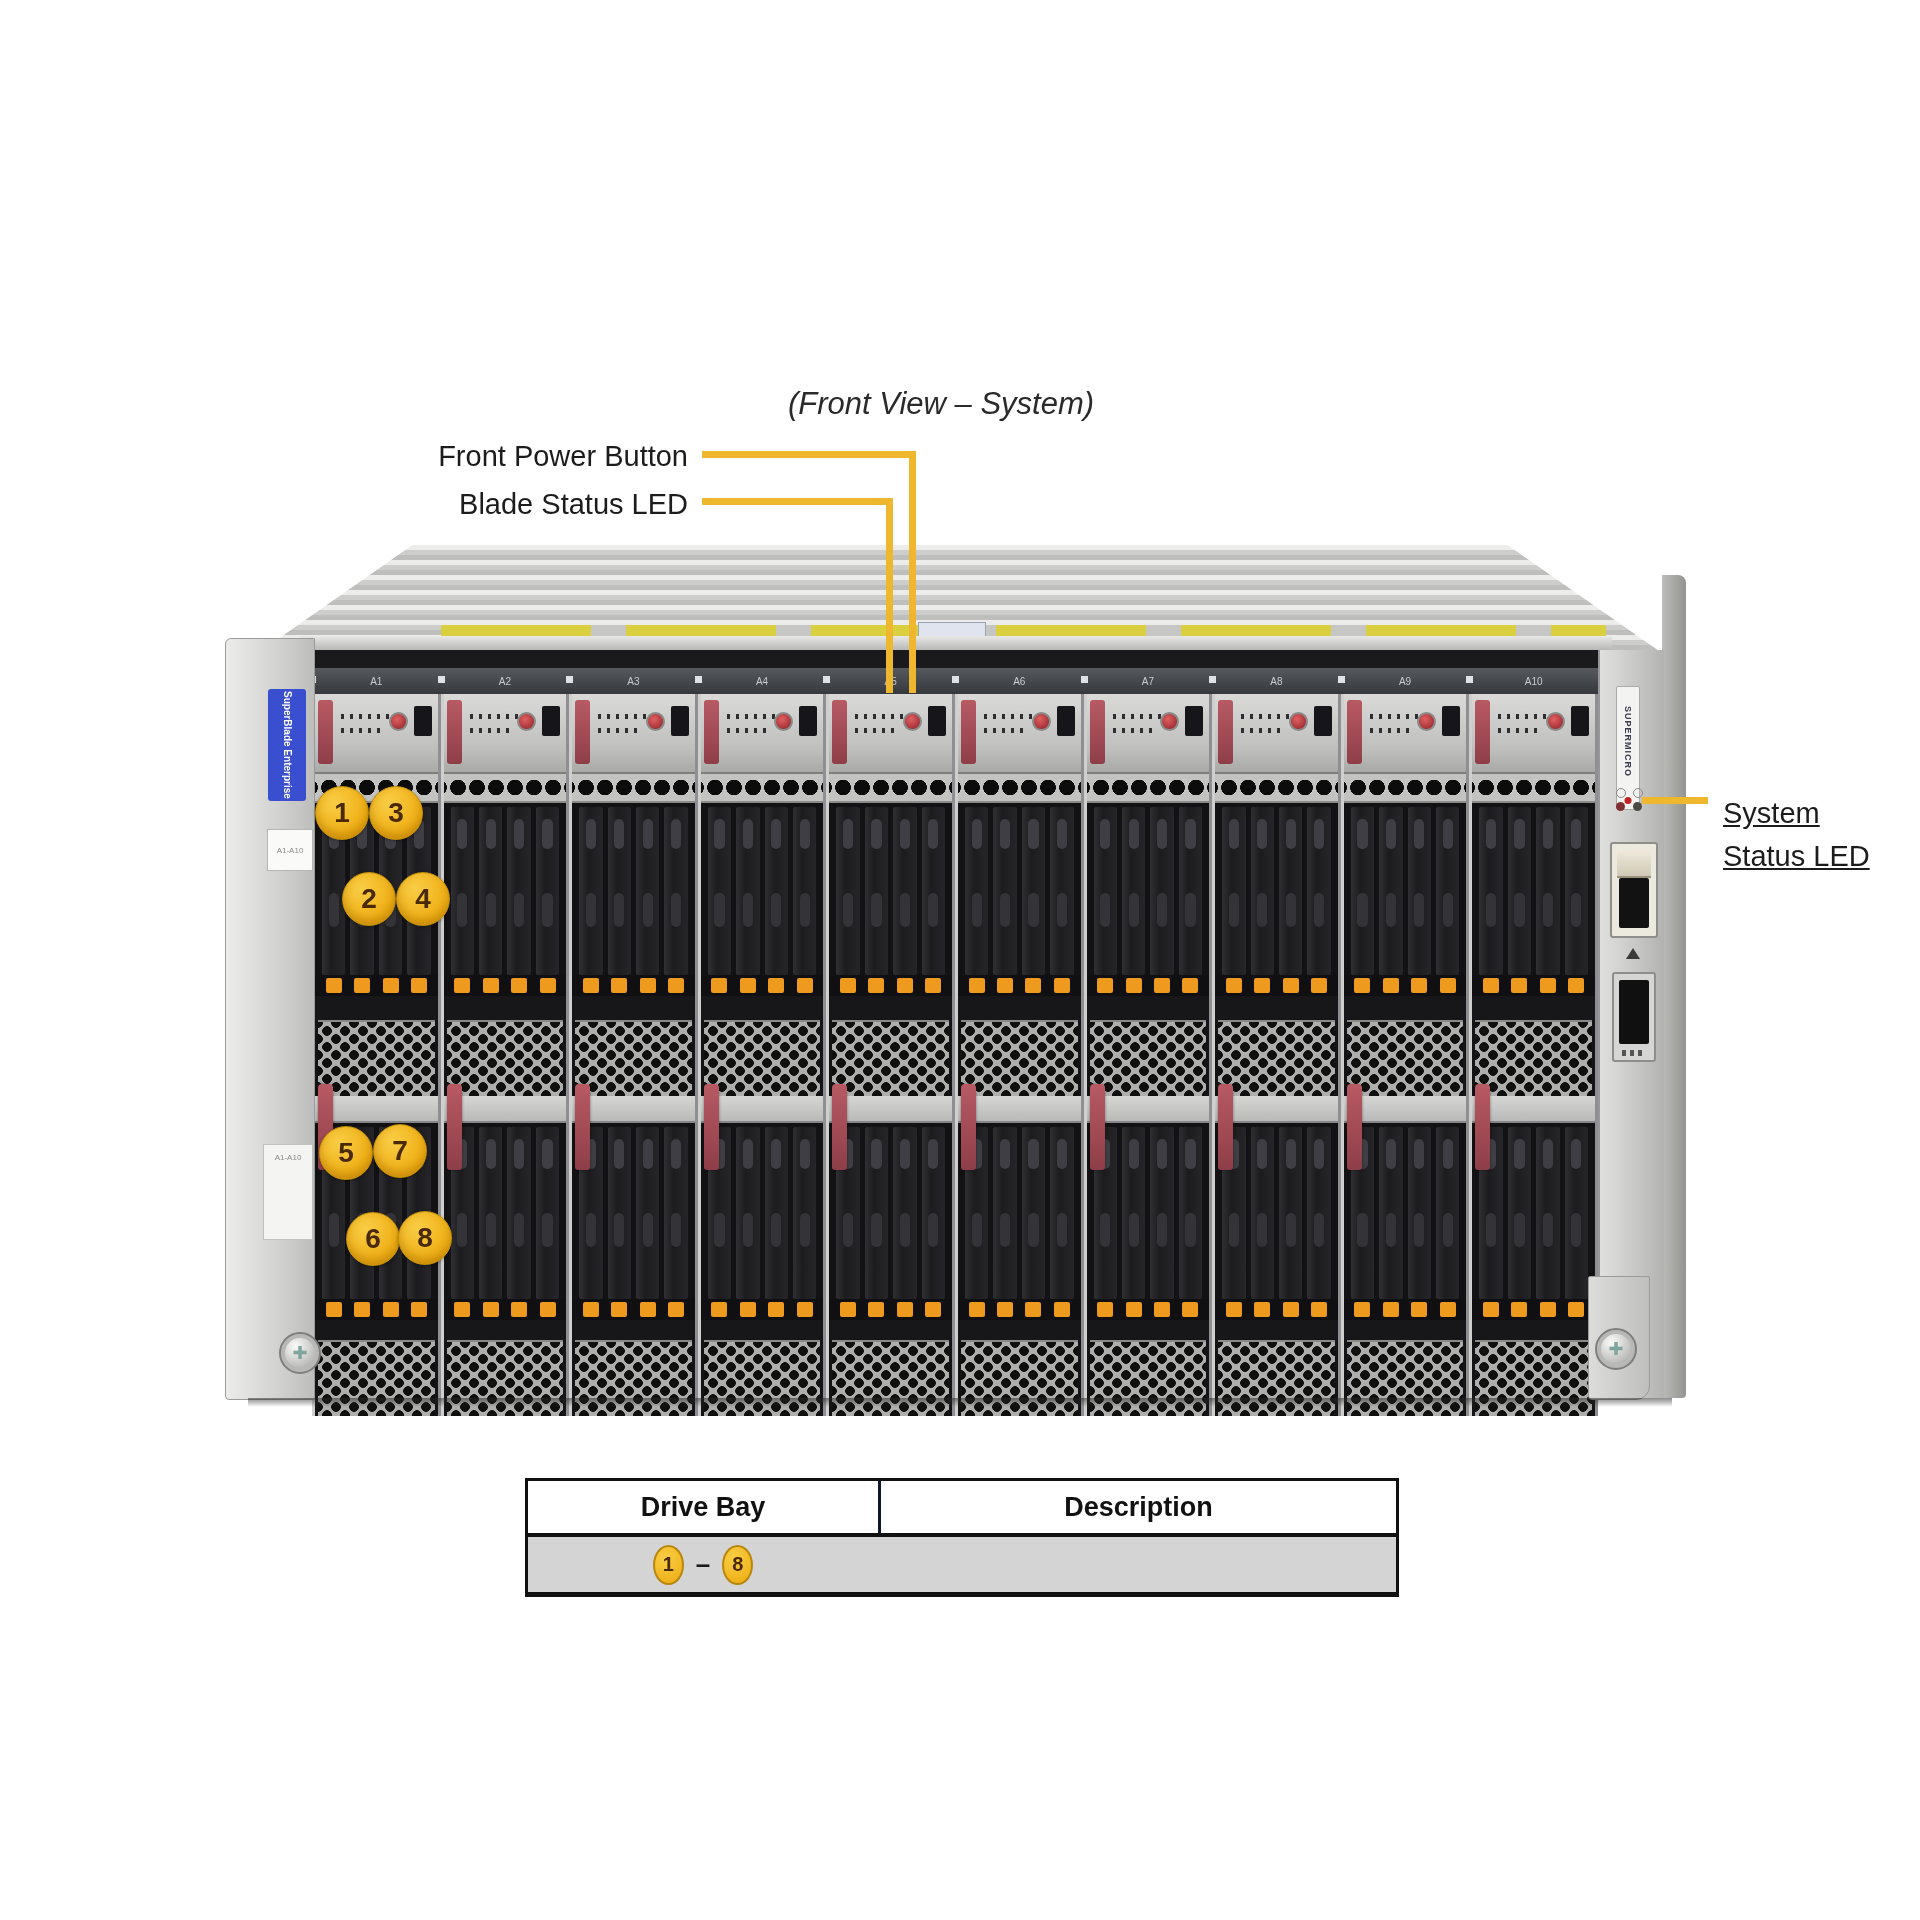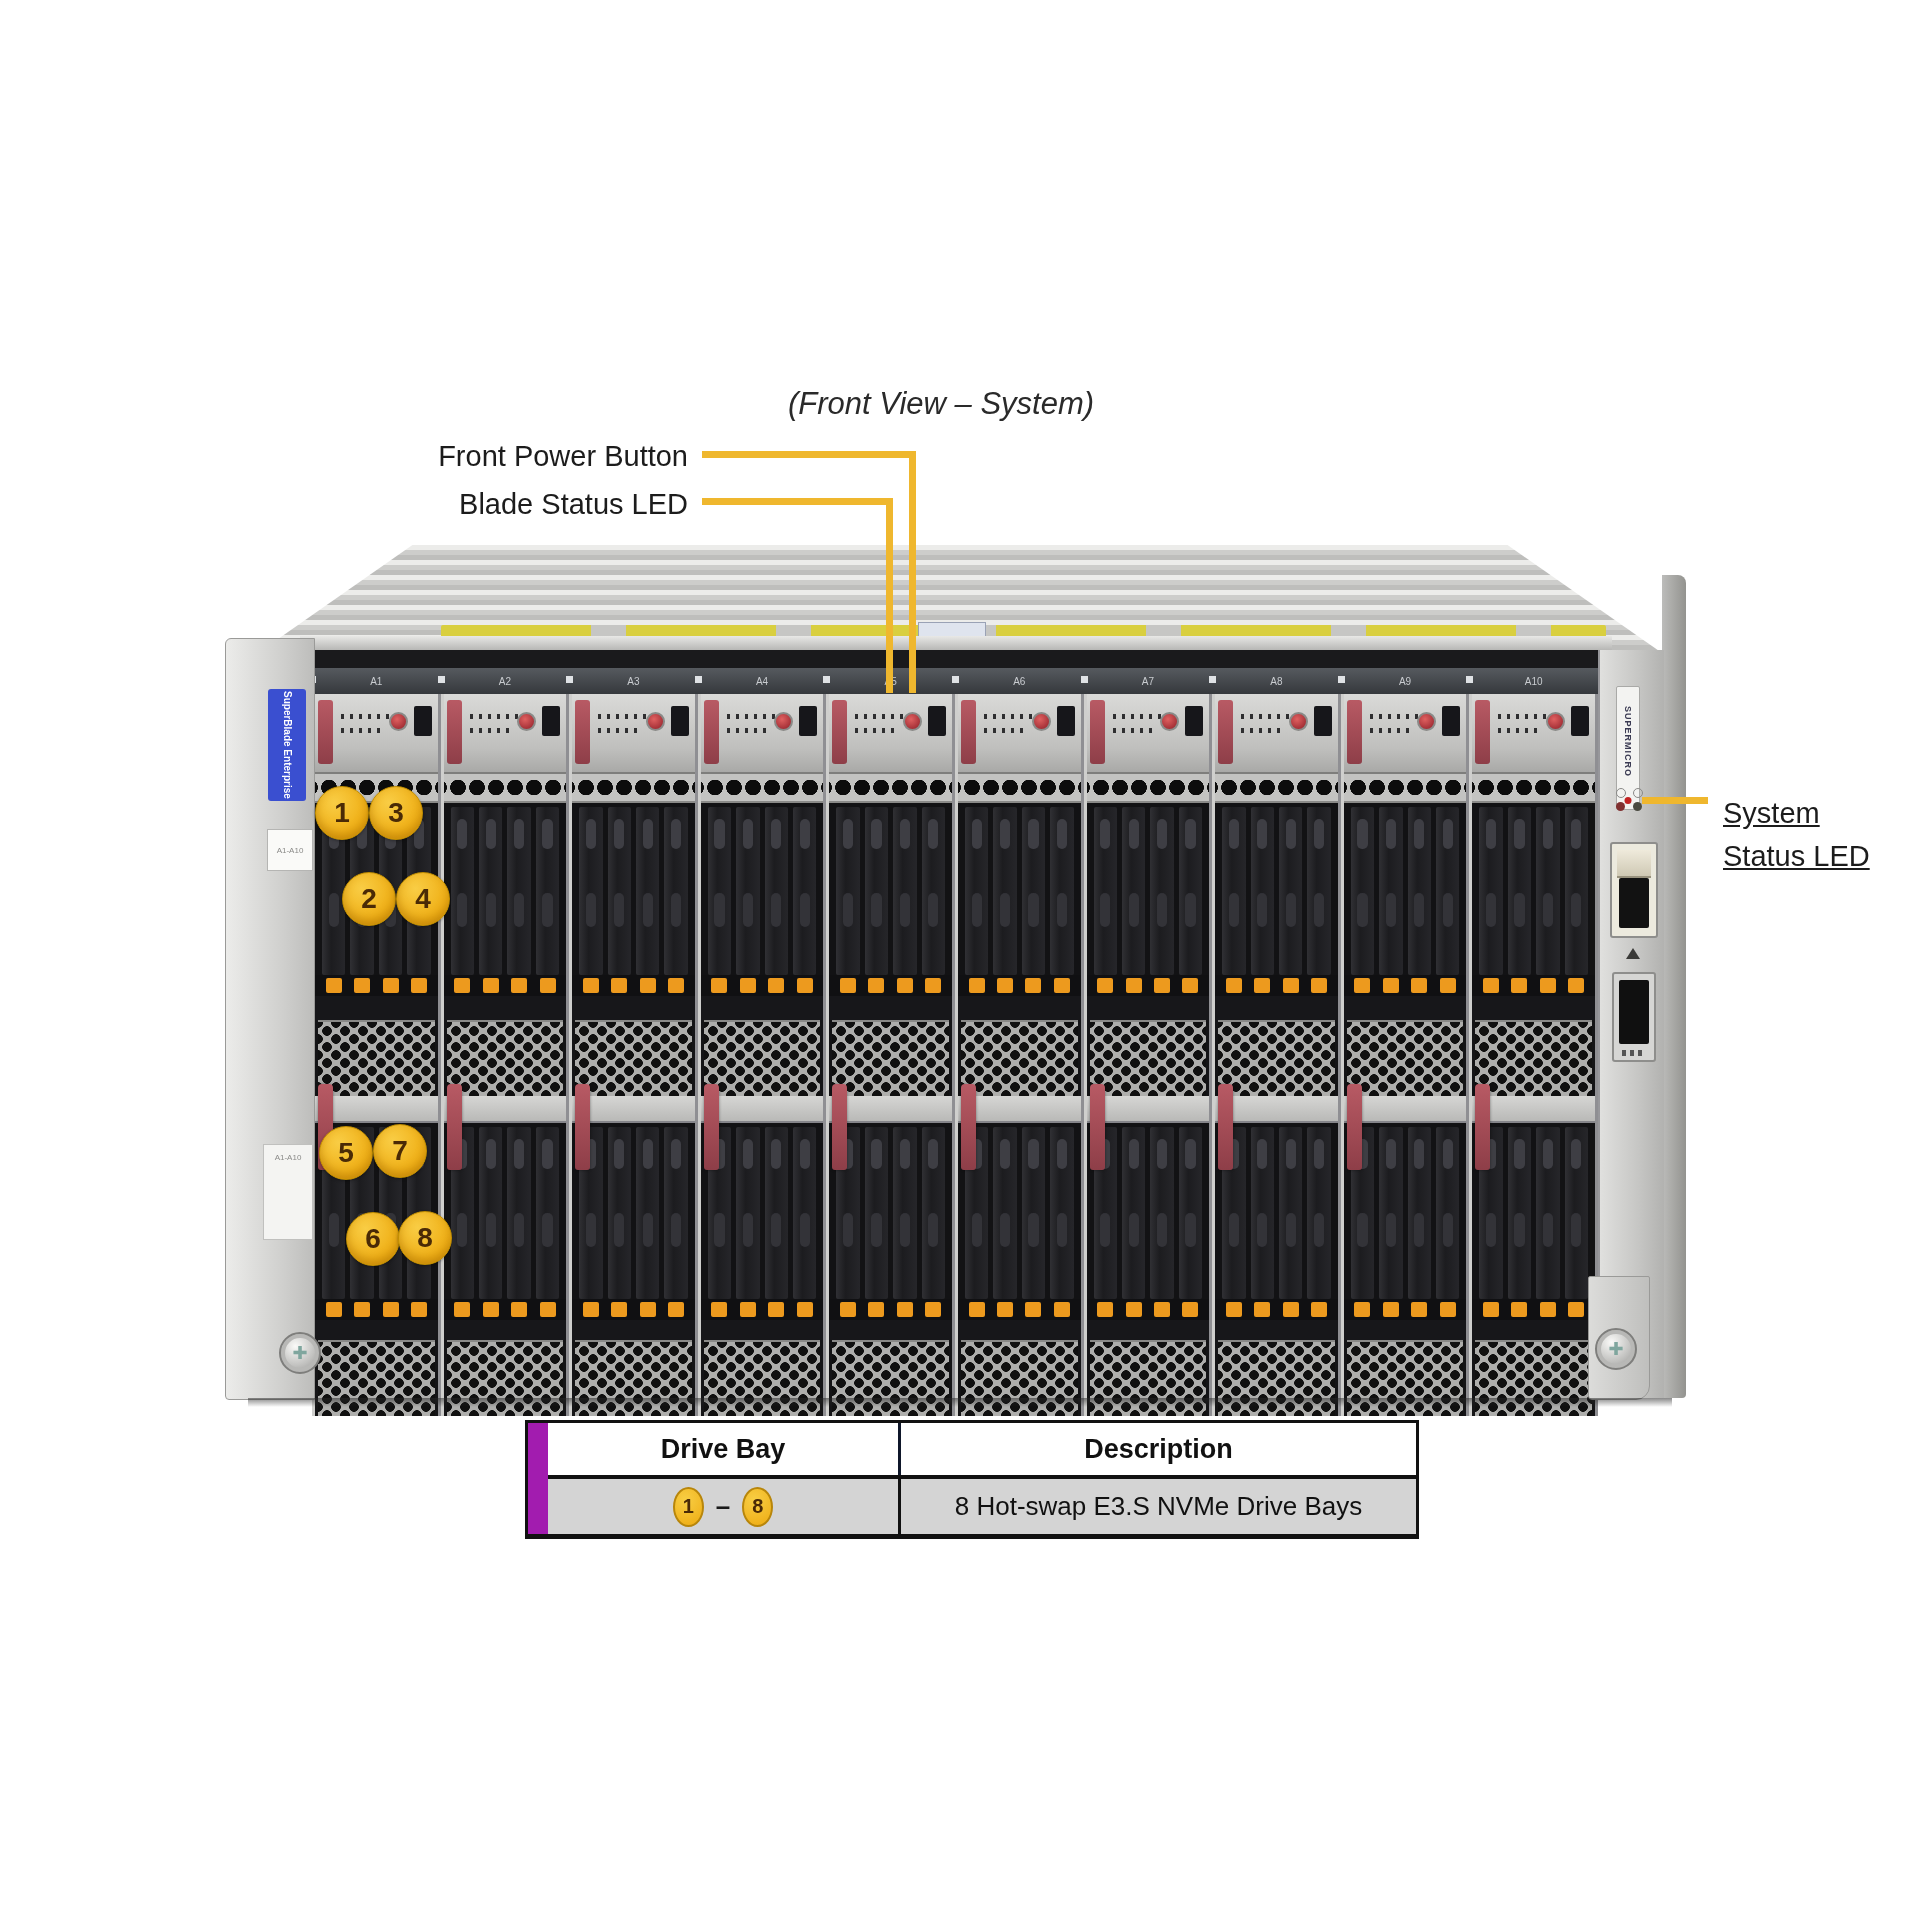--- a/index.html
+++ b/index.html
@@ -130,22 +130,22 @@
     background:linear-gradient(180deg,rgba(40,40,40,.55),rgba(40,40,40,0));}
 
   
   .badge{position:absolute;width:52px;height:52px;border-radius:50%;
     background:radial-gradient(circle at 36% 30%,#f9cd45,#efae14 68%,#df9c08);
     border:1px solid #C28E00;box-shadow:0 1px 3px rgba(0,0,0,.35), inset 0 -5px 8px rgba(150,95,0,.4);
     display:flex;align-items:center;justify-content:center;
     font-size:28px;font-weight:bold;color:#4a2a06;z-index:6;}
 
   
-  .dtable{position:absolute;left:525px;top:1420px;width:868px;background:#a21caf;
-    border:3px solid #111;border-bottom-width:5px;padding-left:20px;}
+  .dtable{position:absolute;left:525px;top:1478px;width:868px;background:#a21caf;
+    border:3px solid #111;border-bottom-width:5px;}
   .thead,.trow{display:grid;grid-template-columns:350px 1fr;}
   .thead{border-bottom:4px solid #111;}
   .th{height:52px;display:flex;align-items:center;justify-content:center;
     font-weight:bold;font-size:27px;color:#111;background:#fff;}
   .th + .th{border-left:3px solid #0f172a;}
   .trow{background:#d4d4d4;}
   .td{height:55px;display:flex;align-items:center;justify-content:center;font-size:26px;color:#111;}
   .td.desc{border-left:3px solid #111;}
   .td.bays{gap:12px;}
   .oval{width:27px;height:36px;border-radius:50%;
@@ -666,17 +666,16 @@
     <div class="thead">
       <div class="th">Drive Bay</div>
       <div class="th">Description</div>
     </div>
     <div class="trow">
       <div class="td bays">
         <span class="oval">1</span>
         <span class="dash">–</span>
         <span class="oval">8</span>
       </div>
-      <div class="td desc">8 Hot-swap E3.S NVMe Drive Bays</div>
     </div>
   </div>
 
 </div>
 
 </body></html>

